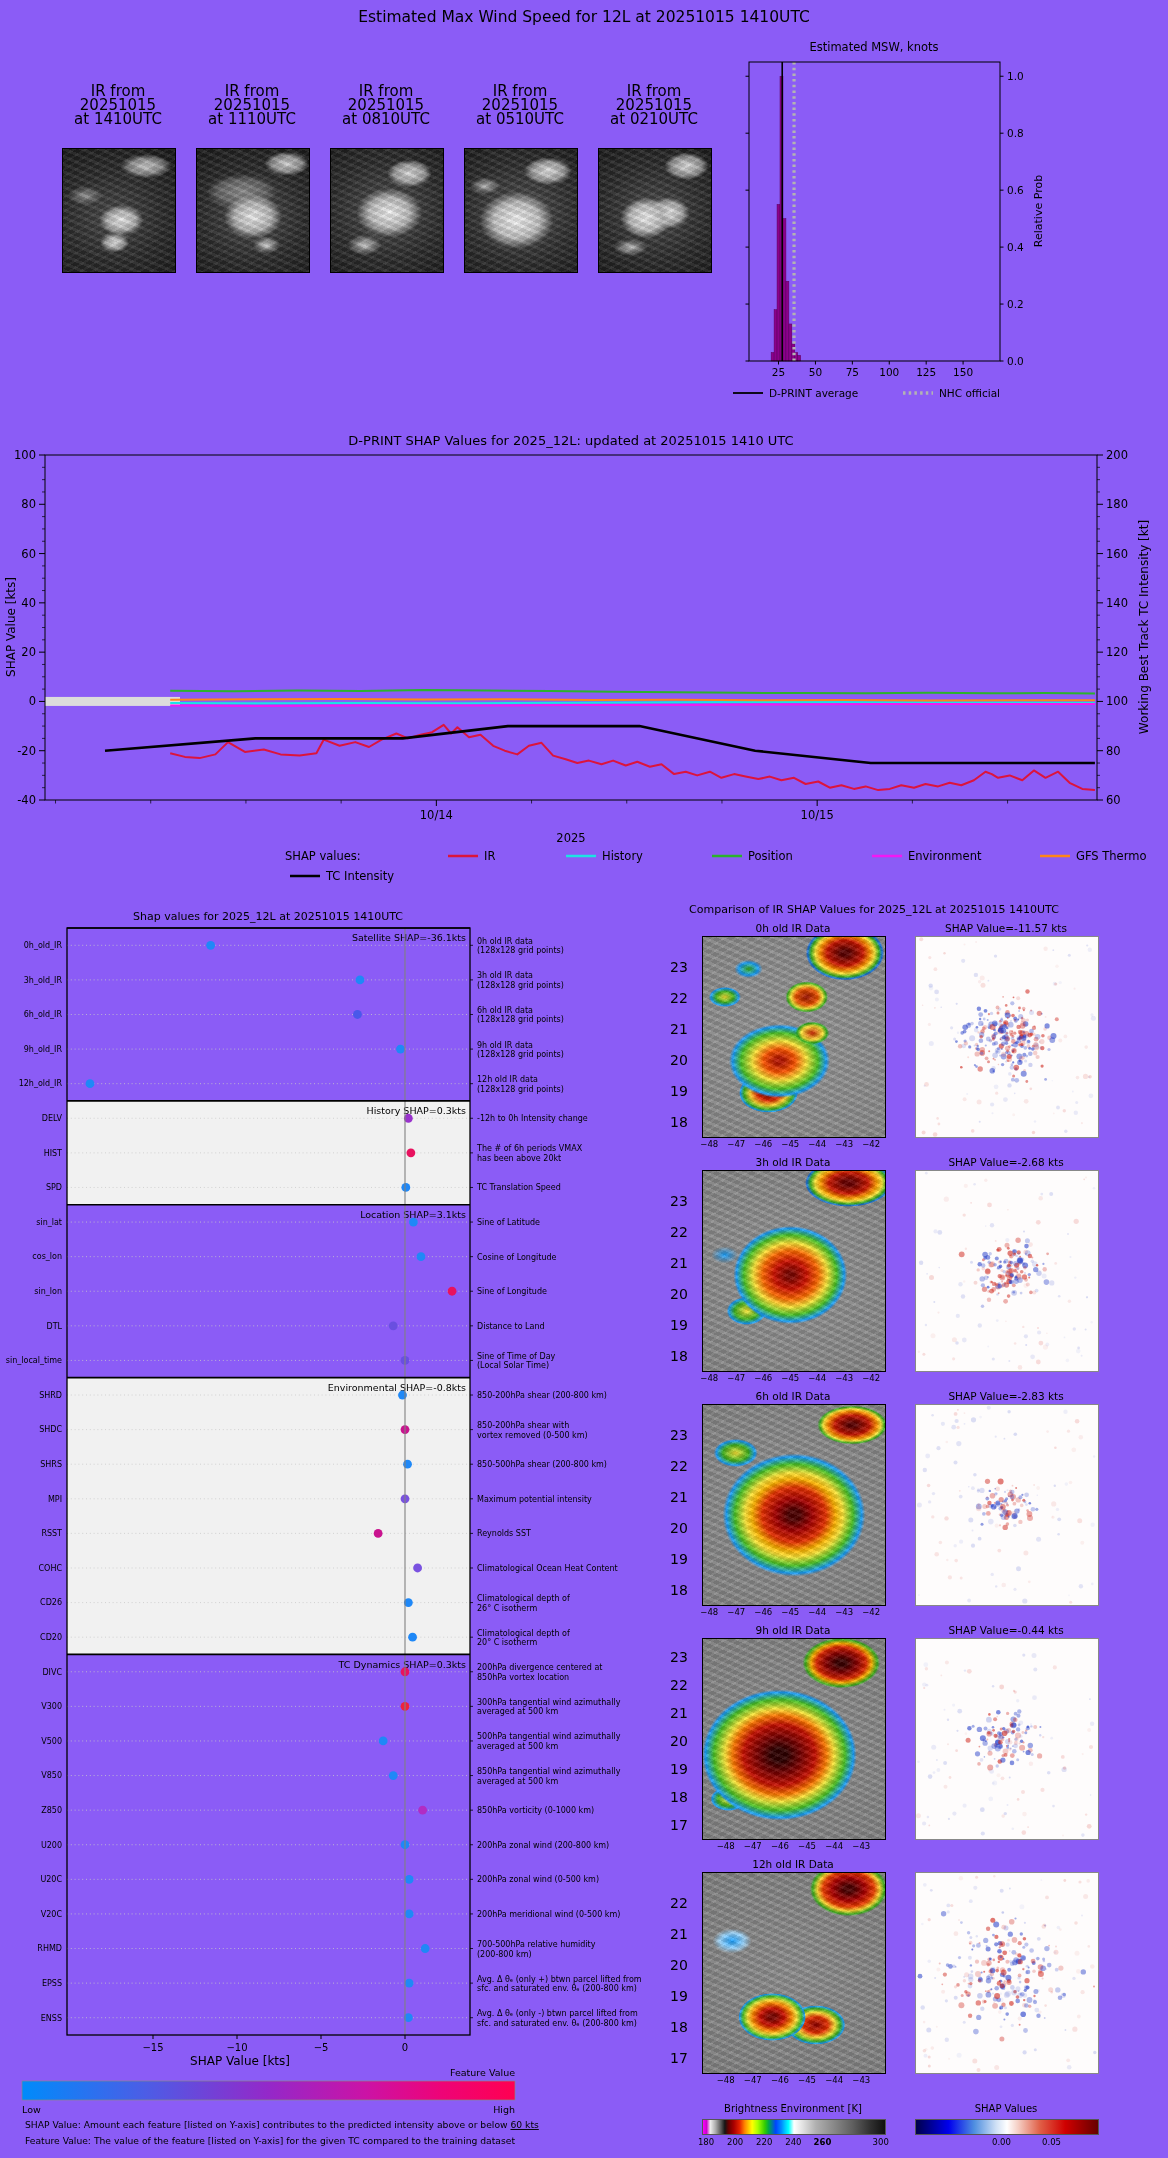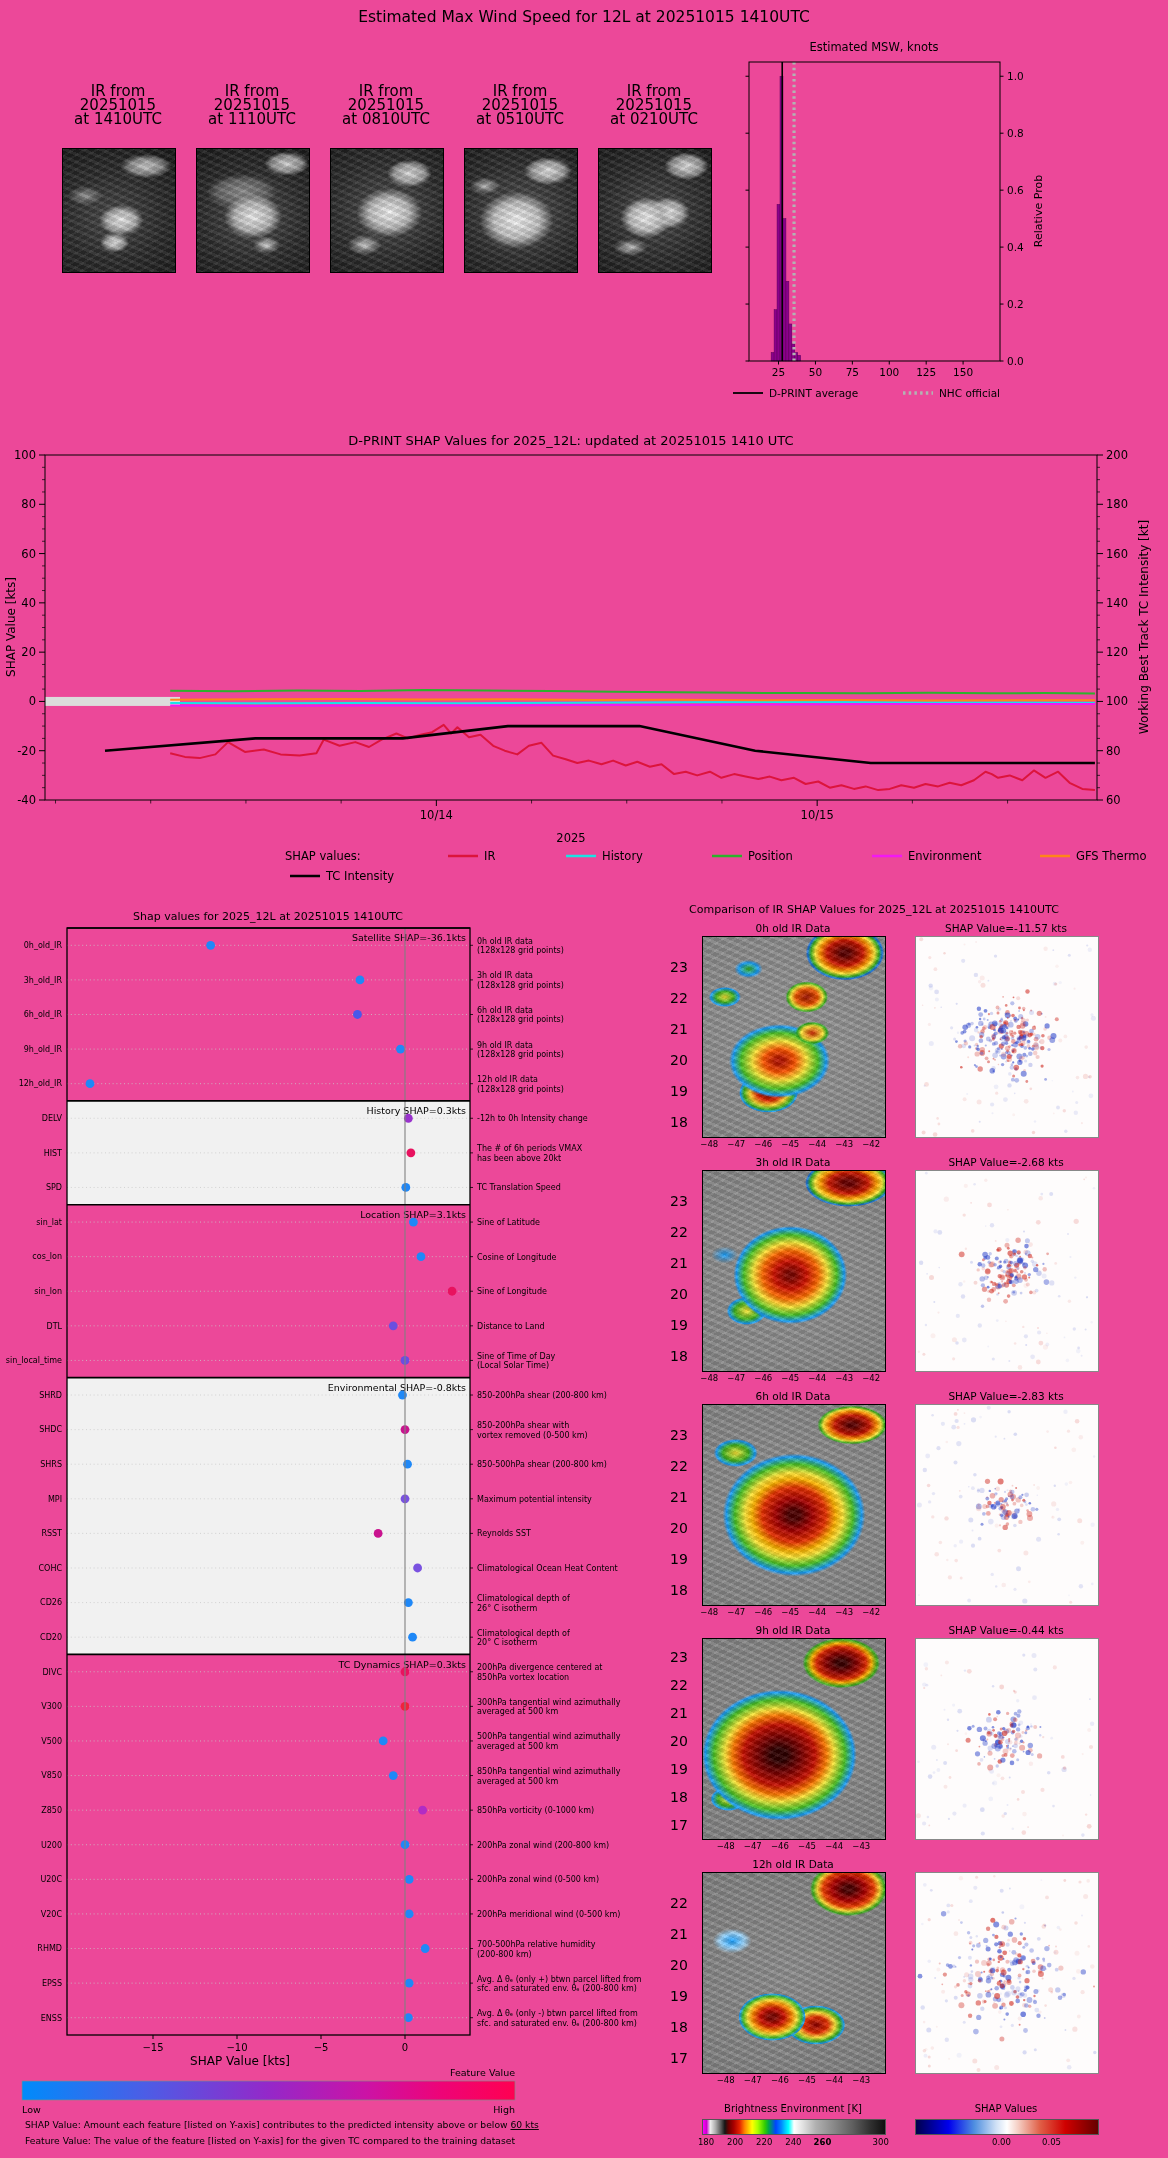--- a/index.html
+++ b/index.html
@@ -1,16 +1,16 @@
 <!DOCTYPE html>
 <html><head>
 <meta charset="utf-8">
 <style>
   html,body{margin:0;padding:0;background:#fff;}
-  #fig{position:relative;width:1168px;height:2158px;background:#ec4899;overflow:hidden;
+  #fig{position:relative;width:1168px;height:2158px;background:#8b5cf6;overflow:hidden;
        font-family:"DejaVu Sans","Liberation Sans",sans-serif;color:#000;}
   .abs{position:absolute;}
   #main-title{top:8px;left:0;width:1168px;text-align:center;font-size:15.5px;}
   .thumb-cap{top:84px;text-align:center;font-size:15px;line-height:14px;width:112px;}
   .thimg{top:148px;width:112px;height:123px;border:1px solid #000;overflow:hidden;}
   .grain::after{content:"";position:absolute;inset:0;
      background:repeating-linear-gradient(23deg,rgba(255,255,255,.06) 0 3px,rgba(0,0,0,.09) 3px 7px),
                 repeating-linear-gradient(-31deg,rgba(255,255,255,.05) 0 2px,rgba(0,0,0,.06) 2px 6px);}
   .thv1{background:radial-gradient(26px 18px at 52% 58%,#f0f0f0,#b0b0b0 55%,rgba(0,0,0,0) 85%),radial-gradient(16px 11px at 46% 76%,#ededed,#999 60%,rgba(0,0,0,0) 90%),radial-gradient(30px 14px at 74% 14%,#cfcfcf,#888 55%,rgba(0,0,0,0) 85%),radial-gradient(22px 12px at 20% 38%,#9a9a9a,rgba(0,0,0,0) 80%),radial-gradient(90px 80px at 45% 55%,#4a4a4a,#2a2a2a 60%,#1c1c1c),#1c1c1c;}
   .thv2{background:radial-gradient(34px 26px at 50% 55%,#f2f2f2,#b5b5b5 55%,rgba(0,0,0,0) 85%),radial-gradient(40px 20px at 40% 35%,#8f8f8f,#666 60%,rgba(0,0,0,0) 88%),radial-gradient(26px 14px at 80% 12%,#d8d8d8,#8a8a8a 60%,rgba(0,0,0,0) 85%),radial-gradient(16px 10px at 62% 78%,#dedede,rgba(0,0,0,0) 85%),radial-gradient(90px 80px at 50% 55%,#4f4f4f,#2a2a2a 62%,#1c1c1c),#1c1c1c;}

